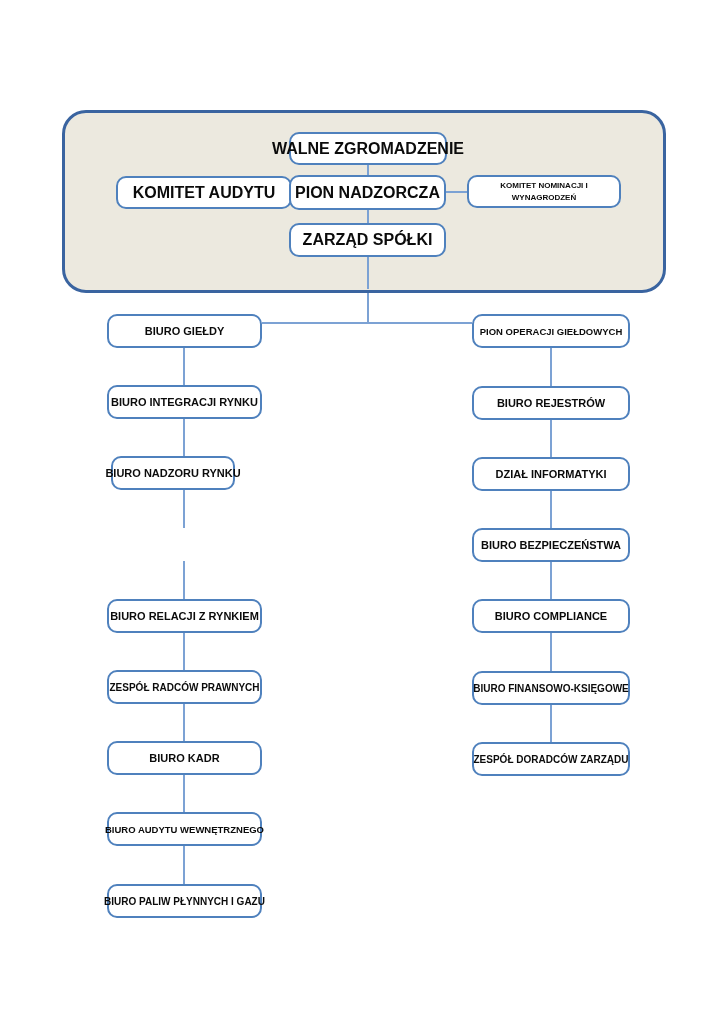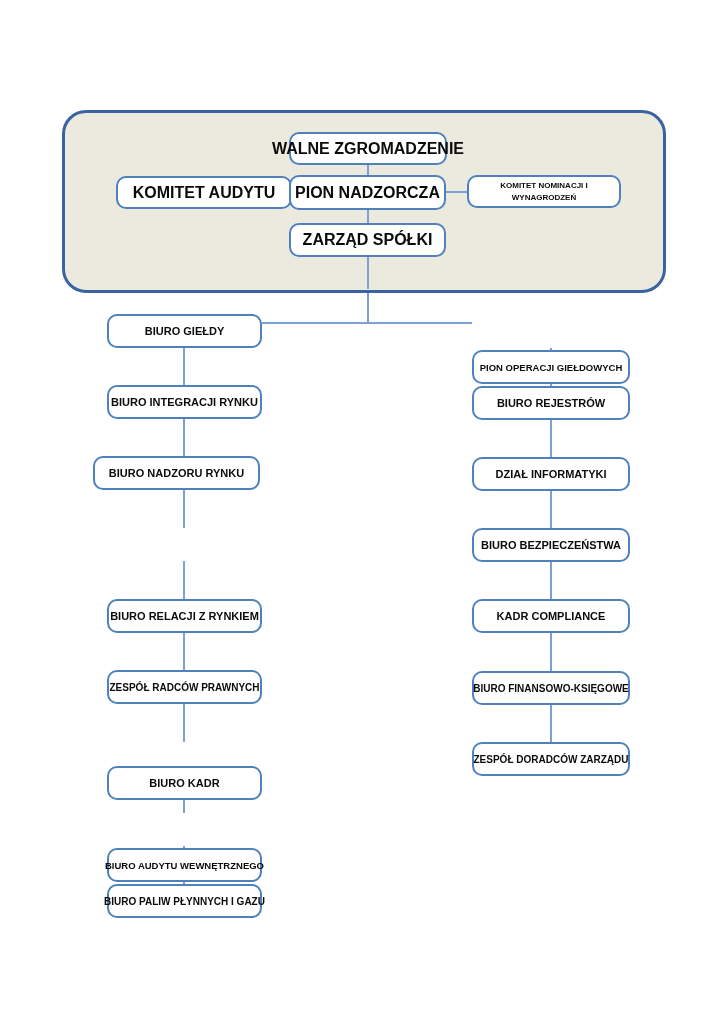--- a/index.html
+++ b/index.html
@@ -37,21 +37,21 @@
     justify-content: center;
     text-align: center;
     font-weight: 700;
     color: var(--text-color);
   }
   .box span { white-space: nowrap; }
   .box.wrap span { white-space: normal; max-width: 106px; line-height: 1.4; }
   .fs-l  { font-size: 16px; }
   .fs-m  { font-size: 11px; }
   .fs-sm { font-size: 10px; }
-  .fs-s  { font-size: 9.5px; margin-top: 36px; }
+  .fs-s  { font-size: 9.5px; }
   .fs-xs { font-size: 8px; }
   .line {
     position: absolute;
     background: var(--connector);
   }
 </style>
 </head>
 <body>
 
 <div class="canvas">
@@ -97,30 +97,30 @@
   <div class="box fs-l" style="left:289px; top:223px; width:157px; height:34px;">
     <span>ZARZĄD SPÓŁKI</span>
   </div>
 
   <div class="box fs-m" style="left:107px; top:314px; width:155px; height:34px;">
     <span>BIURO GIEŁDY</span>
   </div>
   <div class="box fs-m" style="left:107px; top:385px; width:155px; height:34px;">
     <span>BIURO INTEGRACJI RYNKU</span>
   </div>
-  <div class="box fs-m" style="left:93px; top:456px; width:167px; height:34px;">
+  <div class="box fs-m" style="left:111px; top:456px; width:124px; height:34px;">
     <span>BIURO NADZORU RYNKU</span>
   </div>
   <div class="box fs-m" style="left:107px; top:599px; width:155px; height:34px;">
     <span>BIURO RELACJI Z RYNKIEM</span>
   </div>
   <div class="box fs-sm" style="left:107px; top:670px; width:155px; height:34px;">
     <span>ZESPÓŁ RADCÓW PRAWNYCH</span>
   </div>
-  <div class="box fs-m" style="left:107px; top:741px; width:155px; height:34px;margin-top:25px;">
+  <div class="box fs-m" style="left:107px; top:741px; width:155px; height:34px;">
     <span>BIURO KADR</span>
   </div>
   <div class="box fs-s" style="left:107px; top:812px; width:155px; height:34px;">
     <span>BIURO AUDYTU WEWNĘTRZNEGO</span>
   </div>
   <div class="box fs-sm" style="left:107px; top:884px; width:155px; height:34px;">
     <span>BIURO PALIW PŁYNNYCH I GAZU</span>
   </div>
 
   <div class="box fs-s" style="left:472px; top:314px; width:158px; height:34px;">
@@ -129,21 +129,21 @@
   <div class="box fs-m" style="left:472px; top:386px; width:158px; height:34px;">
     <span>BIURO REJESTRÓW</span>
   </div>
   <div class="box fs-m" style="left:472px; top:457px; width:158px; height:34px;">
     <span>DZIAŁ INFORMATYKI</span>
   </div>
   <div class="box fs-m" style="left:472px; top:528px; width:158px; height:34px;text-align:right;">
     <span>BIURO BEZPIECZEŃSTWA</span>
   </div>
   <div class="box fs-m" style="left:472px; top:599px; width:158px; height:34px;">
-    <span>KADR COMPLIANCE</span>
+    <span>BIURO COMPLIANCE</span>
   </div>
   <div class="box fs-sm" style="left:472px; top:671px; width:158px; height:34px;">
     <span>BIURO FINANSOWO-KSIĘGOWE</span>
   </div>
   <div class="box fs-sm" style="left:472px; top:742px; width:158px; height:34px;">
     <span>ZESPÓŁ DORADCÓW ZARZĄDU</span>
   </div>
 
 </div>
 

